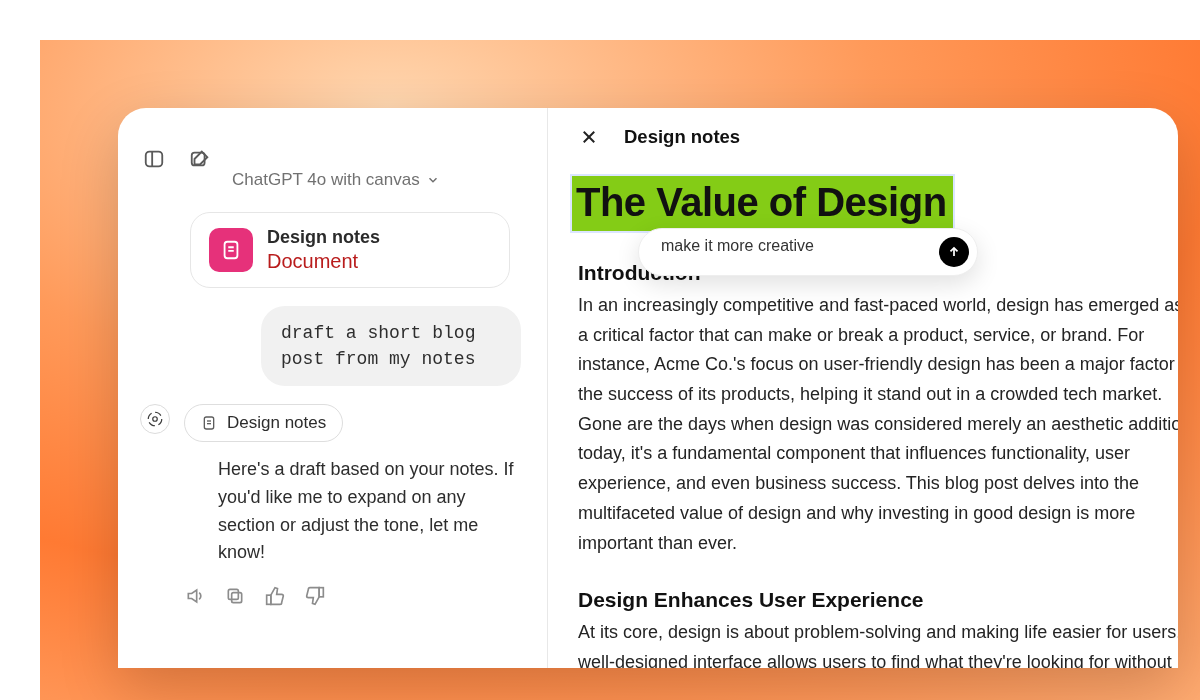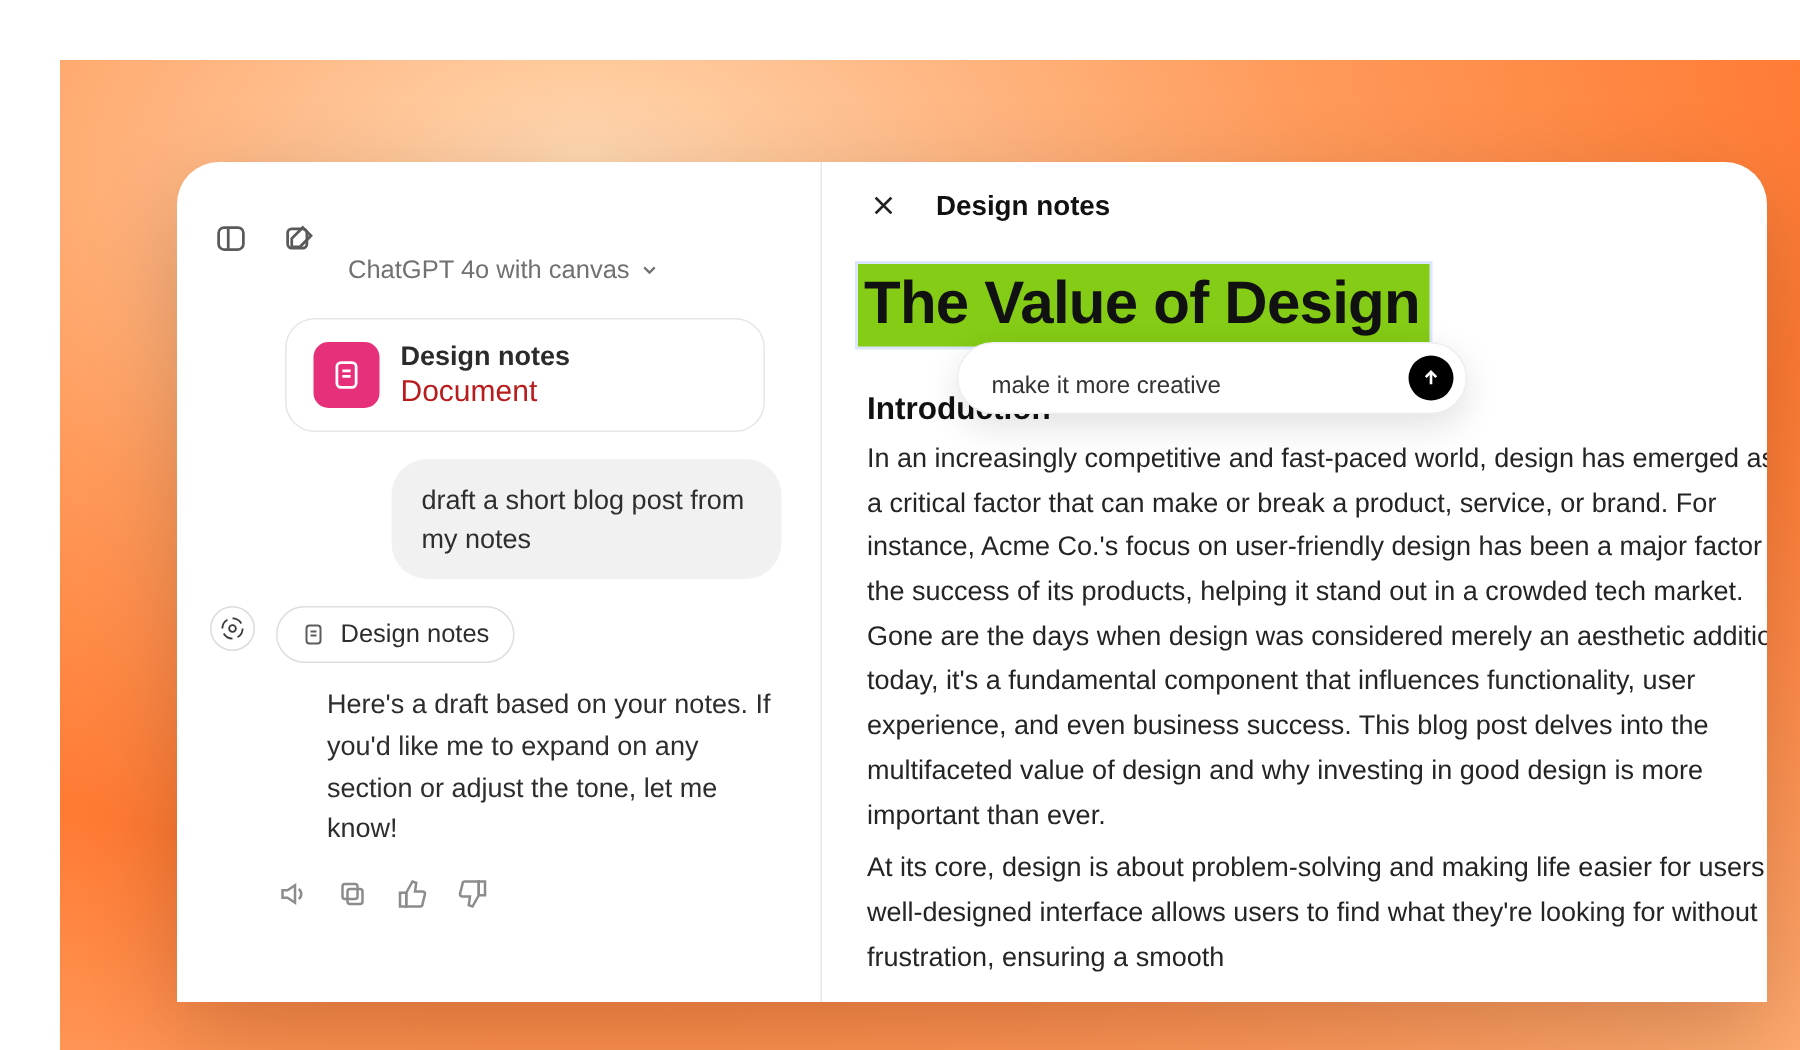--- a/index.html
+++ b/index.html
@@ -87,21 +87,21 @@
     border-radius: 10px;
     background: #e6317a;
     display: flex; align-items: center; justify-content: center;
     color: #fff;
   }
   .attach-thumb svg { width: 22px; height: 22px; }
   .attach-title { font-size: 18px; font-weight: 600; color: #2b2b2b; line-height: 1.2; }
   .attach-subtitle { font-size: 20px; color: #b91c1c; line-height: 1.2; }
 
   
-  .user-row { display:flex; justify-content:flex-end; padding-right:4px; }
+  .user-row { display:flex; justify-content:flex-end; padding-right:4px;font-family:Liberation Mono, monospace; }
   .user-bubble {
     background: #f1f1f1;
     color: #2e2e2e;
     border-radius: 24px;
     padding: 14px 20px;
     font-size: 18px;
     max-width: 260px;
     line-height: 1.45;
   }
 
@@ -205,21 +205,21 @@
   
   .float-input {
     position:absolute;
     left: 60px; top: 52px;
     width: 340px;
     background:#fff;
     border:1px solid #eee;
     border-radius: 999px;
     box-shadow: 0 8px 24px rgba(0,0,0,0.12);
     padding: 8px 8px 8px 22px;
-    display:flex; align-items:flex-end; 
+    display:flex; align-items:flex-start; 
     z-index: 5;
   }
   .float-input input {
     border:none; outline:none;
     font-size: 16px;
     flex:1;
     color:#333;
     background:transparent;
   }
   .send-btn {
@@ -357,18 +357,19 @@
             <svg viewBox="0 0 24 24" fill="none" stroke="currentColor" stroke-width="3">
                 <line x1="12" y1="19" x2="12" y2="5"></line>
                 <polyline points="6 11 12 5 18 11"></polyline>
               </svg>
           </div>
         </div>
 
         <h2>Introduction</h2>
         <p>In an increasingly competitive and fast-paced world, design has emerged as a critical factor that can make or break a product, service, or brand. For instance, Acme Co.'s focus on user-friendly design has been a major factor in the success of its products, helping it stand out in a crowded tech market. Gone are the days when design was considered merely an aesthetic addition; today, it's a fundamental component that influences functionality, user experience, and even business success. This blog post delves into the multifaceted value of design and why investing in good design is more important than ever.</p>
 
+        <h2>Design Enhances User Experience</h2>
         <p>At its core, design is about problem-solving and making life easier for users. A well-designed interface allows users to find what they're looking for without frustration, ensuring a smooth</p>
       </div>
     </div>
 
   </div>
 </div>
 
 </body></html>

